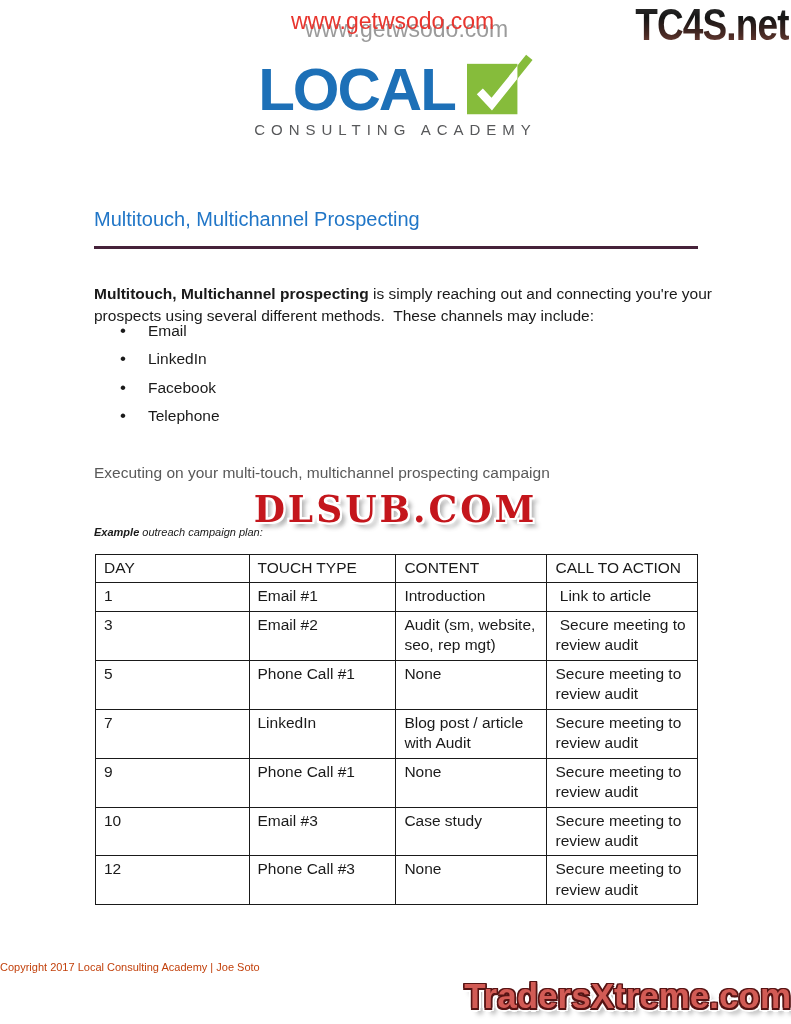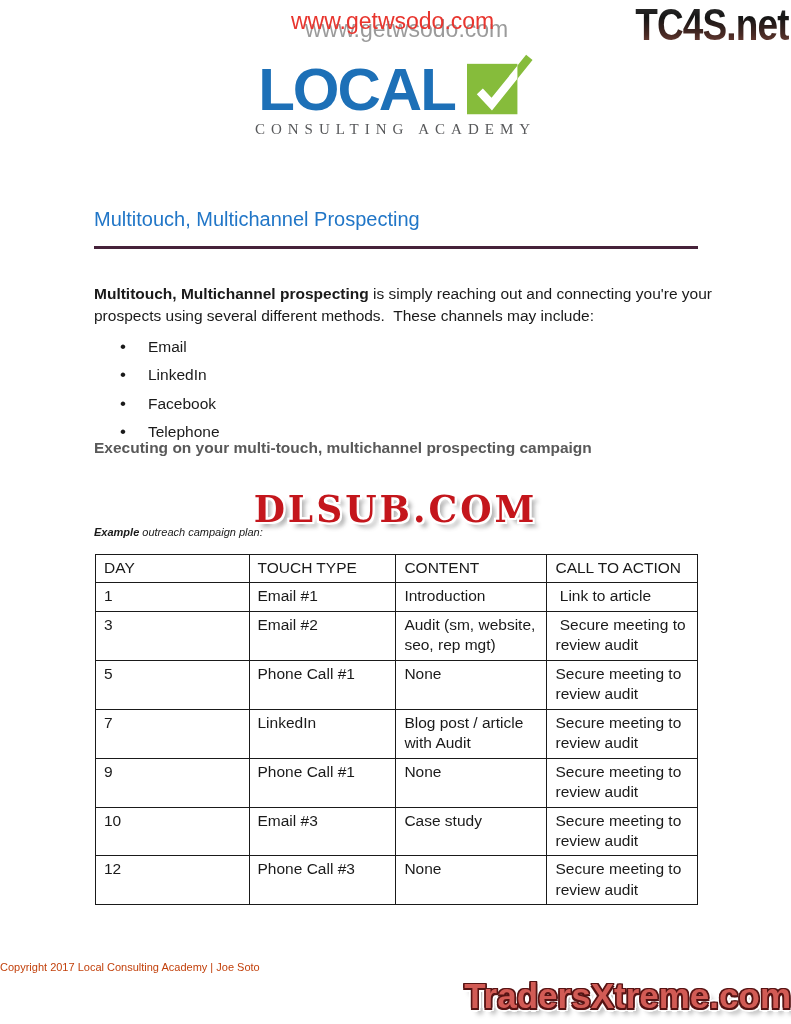--- a/index.html
+++ b/index.html
@@ -30,50 +30,49 @@
   .logo { position:absolute; left:0; top:48px; width:791px; text-align:center; }
   .logo-row { display:inline-flex; align-items:flex-end; gap:12px; height:70px; }
   .logo-word {
     font-size:60px; font-weight:800; color:#1d70b7; line-height:0.95;
     letter-spacing:-2px;
   }
   .logo-check { width:66px; height:68px; display:block; }
   .logo-sub {
     margin-top:3px; font-size:15px; color:#57585a; letter-spacing:6px;
     white-space:nowrap;
-    font-family:Liberation Serif, serif;
   }
   
   .doc-title {
     position:absolute; left:94px; top:208px;
     font-size:20px; color:#2176c7; font-weight:400;
   }
   .title-rule {
     position:absolute; left:94px; top:246px; width:604px; height:3px;
     background:#46223a;
   }
   
   .intro {
     position:absolute; left:94px; top:283px; width:625px;
     font-size:15.5px; line-height:1.45; white-space:pre-wrap;
   }
   .intro b { font-weight:700; }
   
-  .bullets { position:absolute; left:94px; top:336px; list-style:none; }
+  .bullets { position:absolute; left:94px; top:320px; list-style:none; }
   .bullets li {
     position:relative; padding-left:54px; margin-bottom:6px;
     font-size:15.5px; line-height:1.45;
   }
   .bullets li::before {
     content:"\2022"; position:absolute; left:26px; top:-1px; font-size:17px;
   }
   
   .section-heading {
-    position:absolute; left:94px; top:439px;
-    font-size:15.5px; font-weight:700; color:#595959;
+    position:absolute; left:94px; top:464px;
+    font-size:15.5px; font-weight:400; color:#595959;
   }
   
   .wm-dlsub {
     position:absolute; left:50%; top:487px; transform:translateX(-50%) scaleY(1.05);
     font-family:"DejaVu Serif", serif; font-weight:900;
     font-size:36px; letter-spacing:3px; color:#c4161c; white-space:nowrap;
     text-shadow:
       -2px 0 0 #fff, 2px 0 0 #fff, 0 -2px 0 #fff, 0 2px 0 #fff,
       -2px -2px 0 #fff, 2px 2px 0 #fff, -2px 2px 0 #fff, 2px -2px 0 #fff,
       5px 5px 4px rgba(80,80,80,0.45);

